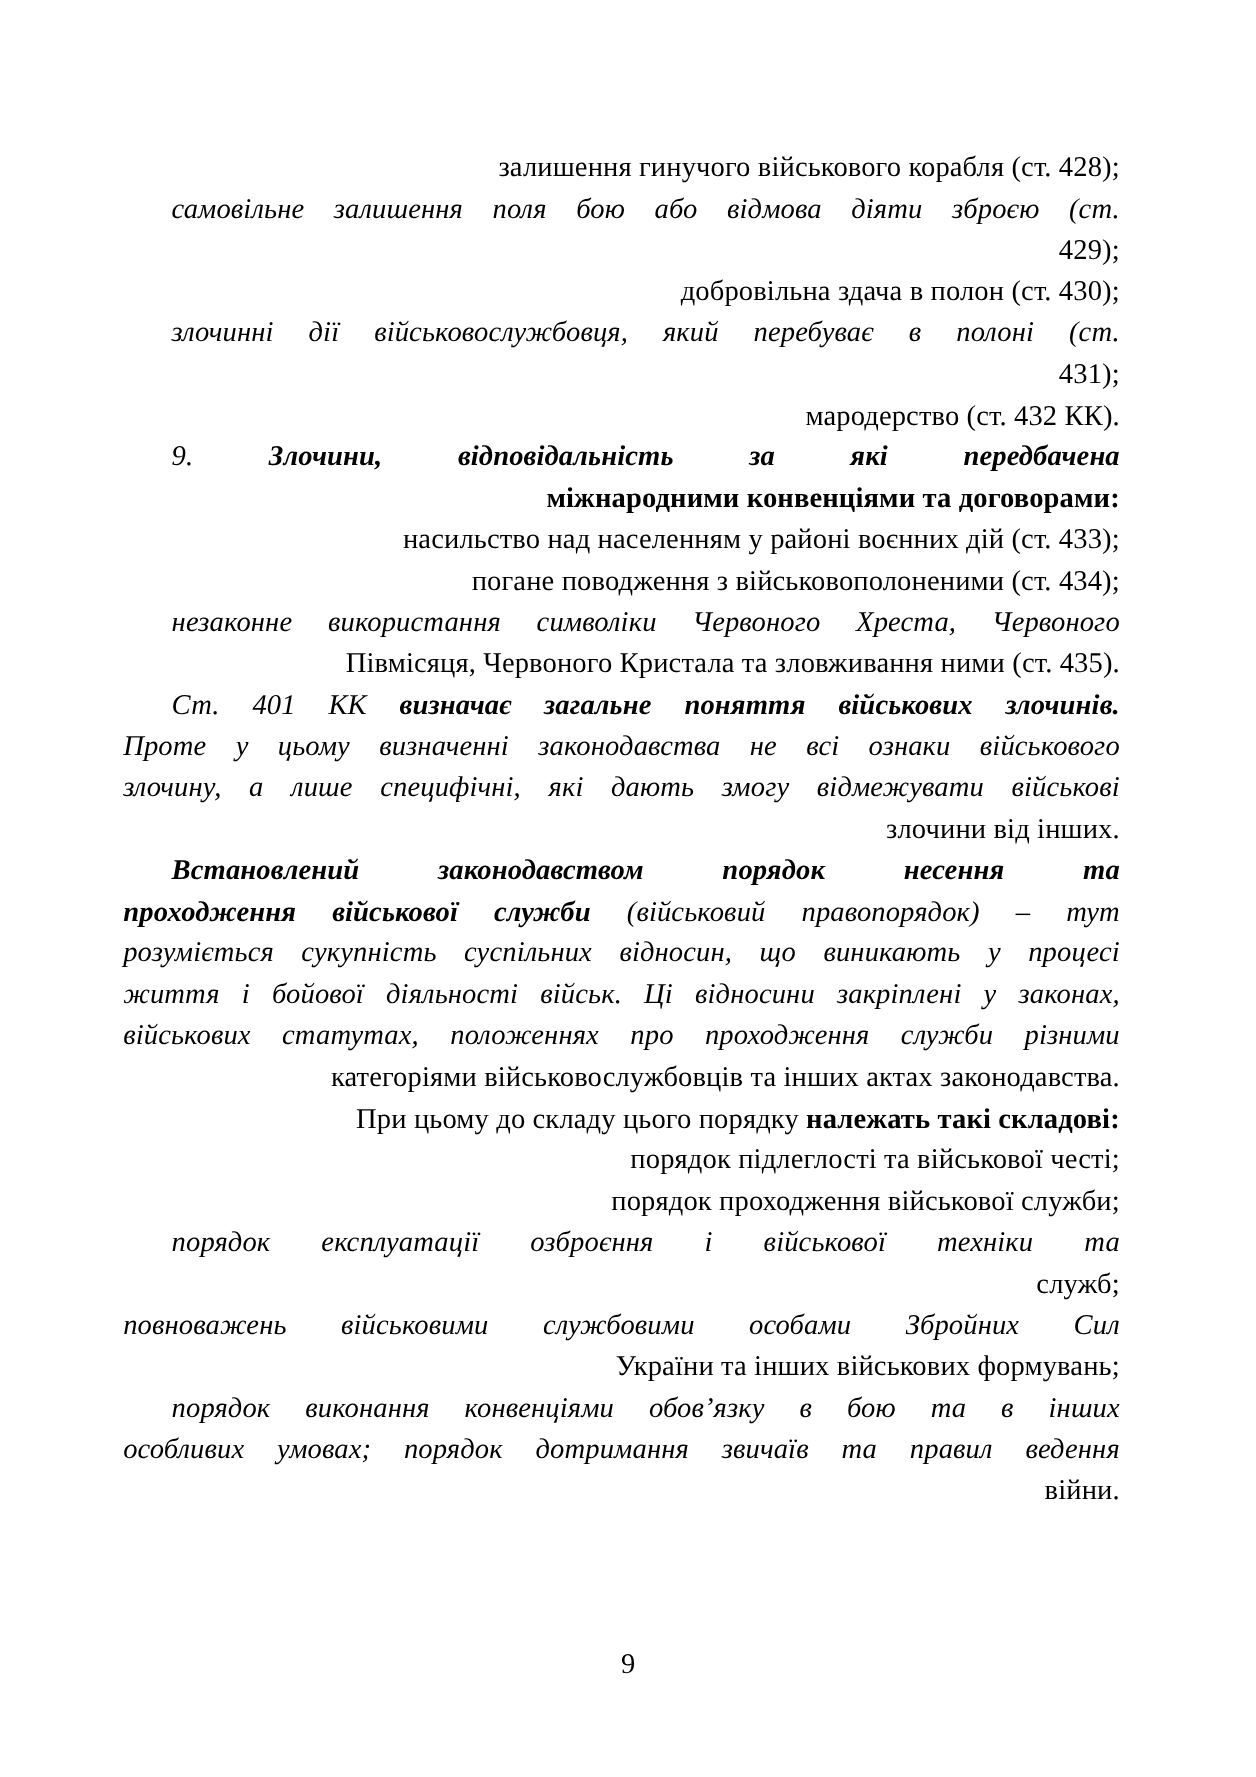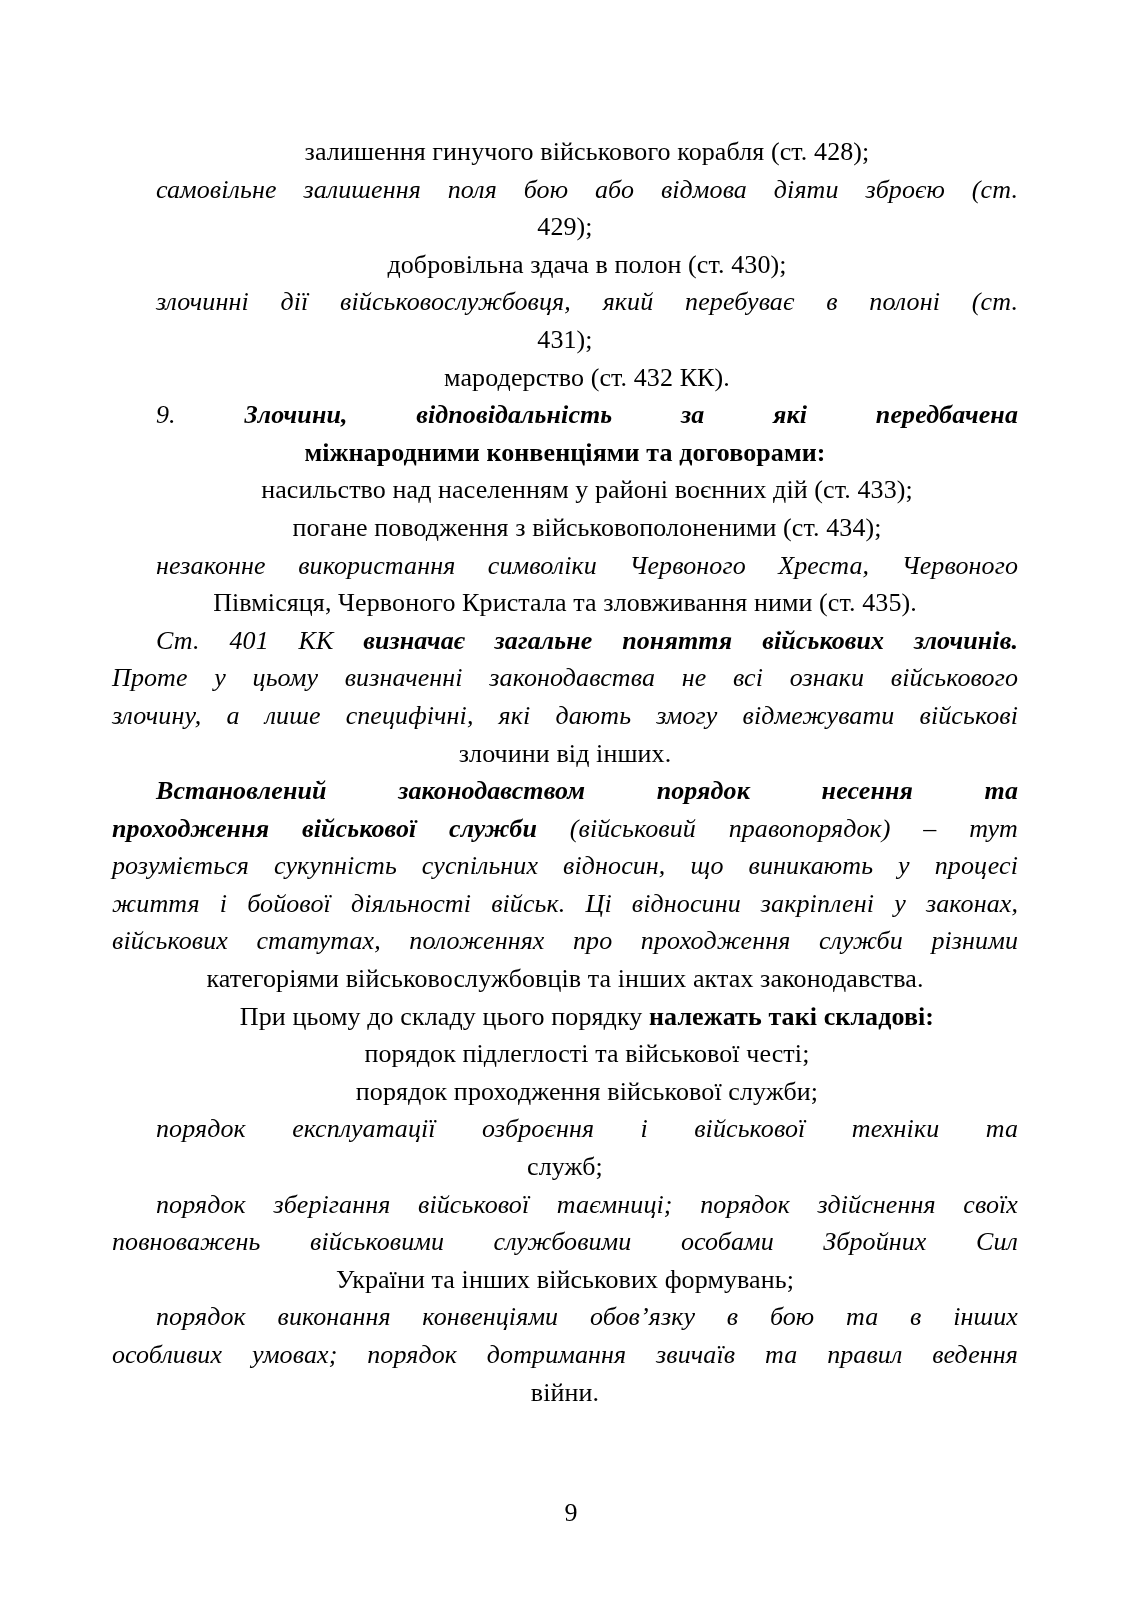--- a/index.html
+++ b/index.html
@@ -25,21 +25,21 @@
     left: 112px;
     top: 133px;
     width: 906px;
     font-size: 26px;
     line-height: 37.6px;
     letter-spacing: 0.1px;
   }
   .line {
     height: 37.6px;
     white-space: normal;
-    text-align: center;
+    text-align: right;
   }
   .line.just {
     text-align: justify;
     text-align-last: justify;
     font-style: italic;
   }
   .line.indent {
     text-indent: 44px;
   }
   .bold {
@@ -81,21 +81,20 @@
       <div class="line just"><span class="bold">проходження військової служби</span><span> (військовий правопорядок) – тут</span></div>
       <div class="line just"><span>розуміється сукупність суспільних відносин, що виникають у процесі</span></div>
       <div class="line just"><span>життя і бойової діяльності військ. Ці відносини закріплені у законах,</span></div>
       <div class="line just"><span>військових статутах, положеннях про проходження служби різними</span></div>
       <div class="line"><span>категоріями військовослужбовців та інших актах законодавства.</span></div>
       <div class="line indent"><span>При цьому до складу цього порядку </span><span class="bold">належать такі складові:</span></div>
       <div class="line indent"><span>порядок підлеглості та військової честі;</span></div>
       <div class="line indent"><span>порядок проходження військової служби;</span></div>
       <div class="line just indent"><span>порядок експлуатації озброєння і військової техніки та</span></div>
       <div class="line"><span>служб;</span></div>
-      <div class="line just indent"><span>порядок зберігання військової таємниці; порядок здійснення своїх</span></div>
       <div class="line just"><span>повноважень військовими службовими особами Збройних Сил</span></div>
       <div class="line"><span>України та інших військових формувань;</span></div>
       <div class="line just indent"><span>порядок виконання конвенціями обов’язку в бою та в інших</span></div>
       <div class="line just"><span>особливих умовах; порядок дотримання звичаїв та правил ведення</span></div>
       <div class="line"><span>війни.</span></div>
     </div>
   <div class="page-number">9</div>
 </div>
 
 </body></html>

